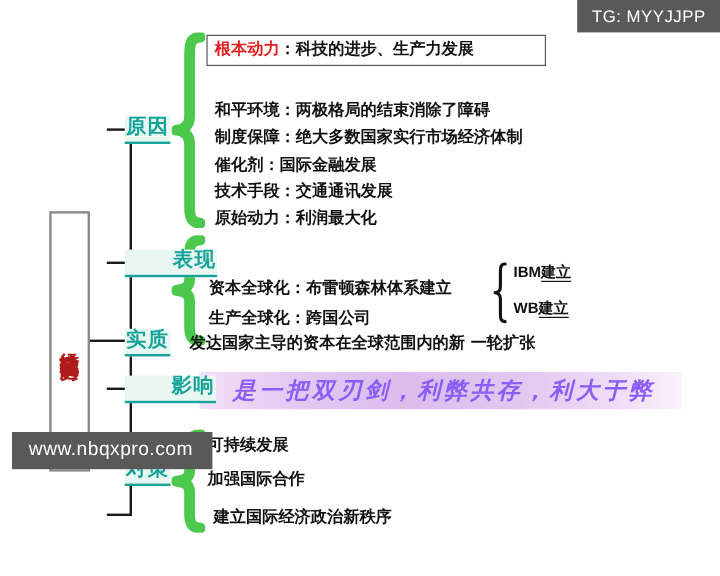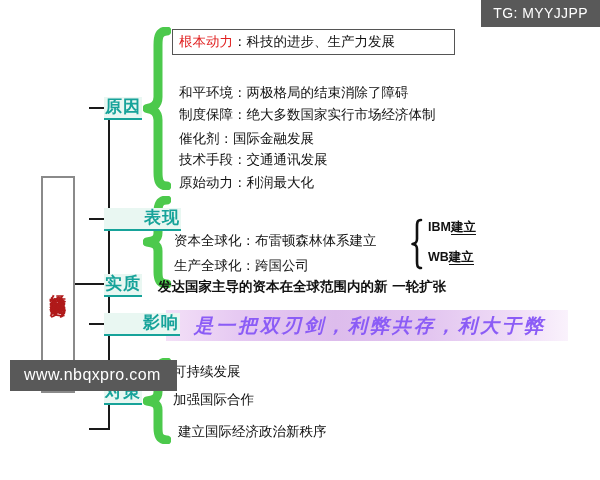--- a/index.html
+++ b/index.html
@@ -105,21 +105,21 @@
   .green-brace {
     position: absolute;
     z-index: 15;
   }
 
   
   .ctext {
     position: absolute;
     font-size: 13.5px;
     color: #111111;
-    font-weight: normal;
+    font-weight: bold;
     white-space: nowrap;
     font-family: "DejaVu Sans", "Liberation Sans", sans-serif;
     z-index: 20;
     line-height: 1.1;
   }
   .ctext .red {
     color: #e02020;
   }
   .link {
     color: #138f86;

